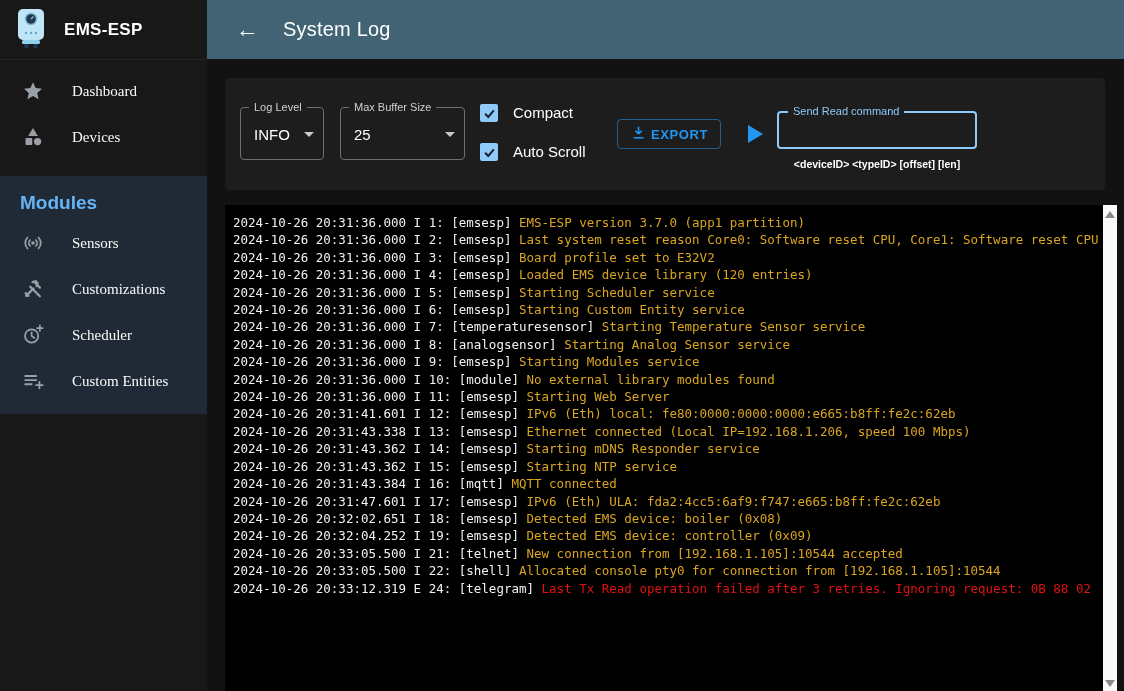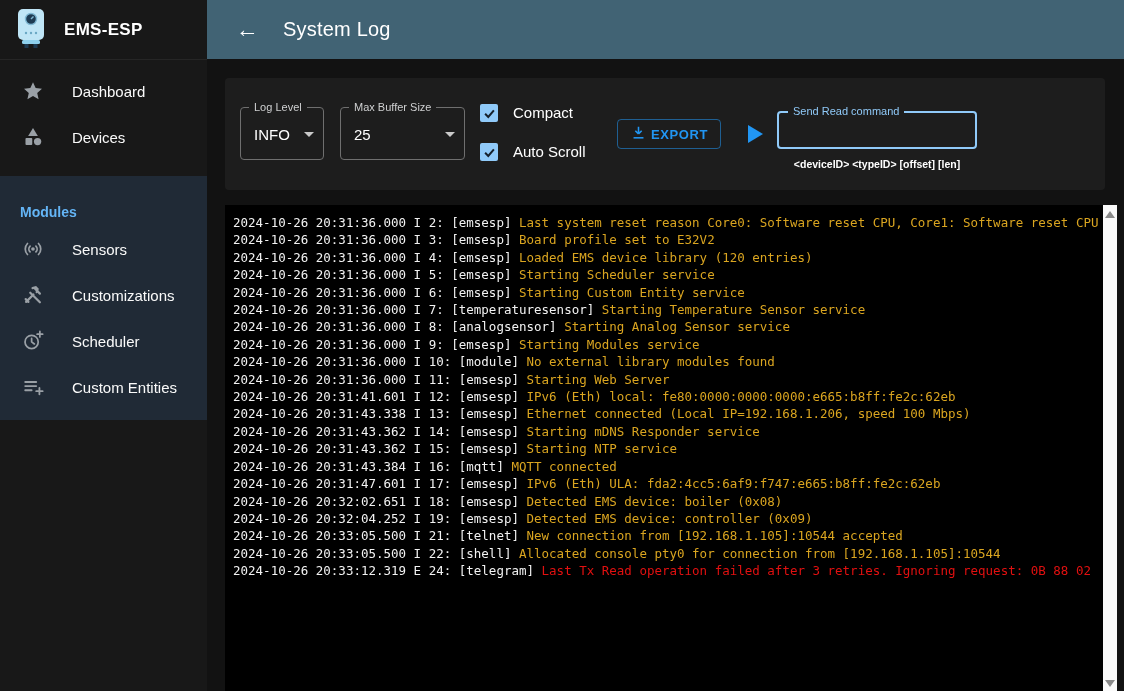--- a/index.html
+++ b/index.html
@@ -7,27 +7,27 @@
               font-family:"Liberation Sans", sans-serif; }
   #app { position:relative; width:1056px; height:691px; background:#121212; }
 
   
   .sidebar { position:absolute; left:0; top:0; width:207px; height:691px;
              background:#181818; z-index:3; }
   .logo-row { height:60px; display:flex; align-items:center; gap:16px;
               padding-left:14px; border-bottom:1px solid #262626; cursor:pointer; }
   .logo-row .app-title { color:#fff; font-size:17px; font-weight:700; letter-spacing:.3px; }
   .nav-top { padding:8px 0; }
-  .nav-item { height:46px; display:flex; align-items:center; cursor:pointer; }
+  .nav-item { height:46px; display:flex; align-items:center; cursor:pointer;font-family:Liberation Serif, serif; }
   .nav-icon { width:24px; height:24px; margin-left:21px; display:flex;
               align-items:center; justify-content:center; color:#9aa0a6; }
   .nav-icon svg { width:22px; height:22px; }
   .nav-label { margin-left:27px; color:#fafafa; font-size:15px; font-weight:500; }
   .modules-block { margin-top:8px; background:#202a36; padding-bottom:10px; }
-  .modules-header { padding:28px 0 6px 20px; color:#64b5f6; font-size:14px; font-weight:700; }
+  .modules-header { padding:16px 0 6px 20px; color:#64b5f6; font-size:19px; font-weight:700; }
 
   
   .appbar { position:absolute; left:207px; top:0; width:917px; height:59px;
             background:#416374; display:flex; align-items:center; z-index:2; }
   .back-btn { margin-left:26px; color:#fff; font-size:23px; line-height:1;
               cursor:pointer; width:28px; text-align:center; }
   .appbar-title { margin-left:22px; color:#fff; font-size:20px; font-weight:500; letter-spacing:.2px; }
 
   
   .toolbar-card { position:absolute; left:225px; top:78px; width:880px; height:112px;
@@ -222,20 +222,21 @@
     <div class="play-btn"></div>
     <div class="send-read">
       <span class="flabel">Send Read command</span>
       <input type="text" value="" style="">
     </div>
     <div class="send-hint">&lt;deviceID&gt; &lt;typeID&gt; [offset] [len]</div>
   </section>
 
   <section class="console">
     <div class="log-lines" id="log-lines">
+        <div class="log-line"><span style="color: rgb(242, 242, 242);">2024-10-26 20:31:36.000 I 1: [emsesp] </span><span style="color: rgb(218, 165, 32);">EMS-ESP version 3.7.0 (app1 partition)</span></div>
         <div class="log-line"><span style="color: rgb(242, 242, 242);">2024-10-26 20:31:36.000 I 2: [emsesp] </span><span style="color: rgb(218, 165, 32);">Last system reset reason Core0: Software reset CPU, Core1: Software reset CPU</span></div>
         <div class="log-line"><span style="color: rgb(242, 242, 242);">2024-10-26 20:31:36.000 I 3: [emsesp] </span><span style="color: rgb(218, 165, 32);">Board profile set to E32V2</span></div>
         <div class="log-line"><span style="color: rgb(242, 242, 242);">2024-10-26 20:31:36.000 I 4: [emsesp] </span><span style="color: rgb(218, 165, 32);">Loaded EMS device library (120 entries)</span></div>
         <div class="log-line"><span style="color: rgb(242, 242, 242);">2024-10-26 20:31:36.000 I 5: [emsesp] </span><span style="color: rgb(218, 165, 32);">Starting Scheduler service</span></div>
         <div class="log-line"><span style="color: rgb(242, 242, 242);">2024-10-26 20:31:36.000 I 6: [emsesp] </span><span style="color: rgb(218, 165, 32);">Starting Custom Entity service</span></div>
         <div class="log-line"><span style="color: rgb(242, 242, 242);">2024-10-26 20:31:36.000 I 7: [temperaturesensor] </span><span style="color: rgb(218, 165, 32);">Starting Temperature Sensor service</span></div>
         <div class="log-line"><span style="color: rgb(242, 242, 242);">2024-10-26 20:31:36.000 I 8: [analogsensor] </span><span style="color: rgb(218, 165, 32);">Starting Analog Sensor service</span></div>
         <div class="log-line"><span style="color: rgb(242, 242, 242);">2024-10-26 20:31:36.000 I 9: [emsesp] </span><span style="color: rgb(218, 165, 32);">Starting Modules service</span></div>
         <div class="log-line"><span style="color: rgb(242, 242, 242);">2024-10-26 20:31:36.000 I 10: [module] </span><span style="color: rgb(218, 165, 32);">No external library modules found</span></div>
         <div class="log-line"><span style="color: rgb(242, 242, 242);">2024-10-26 20:31:36.000 I 11: [emsesp] </span><span style="color: rgb(218, 165, 32);">Starting Web Server</span></div>

